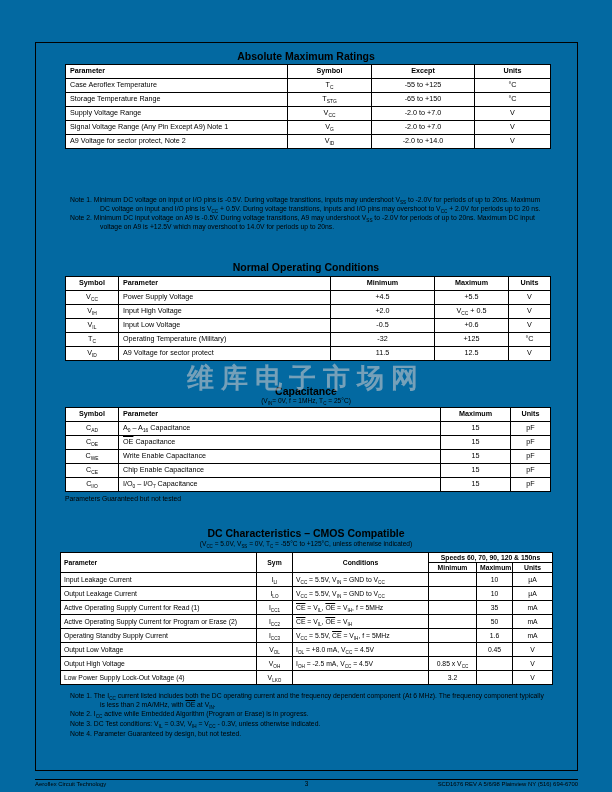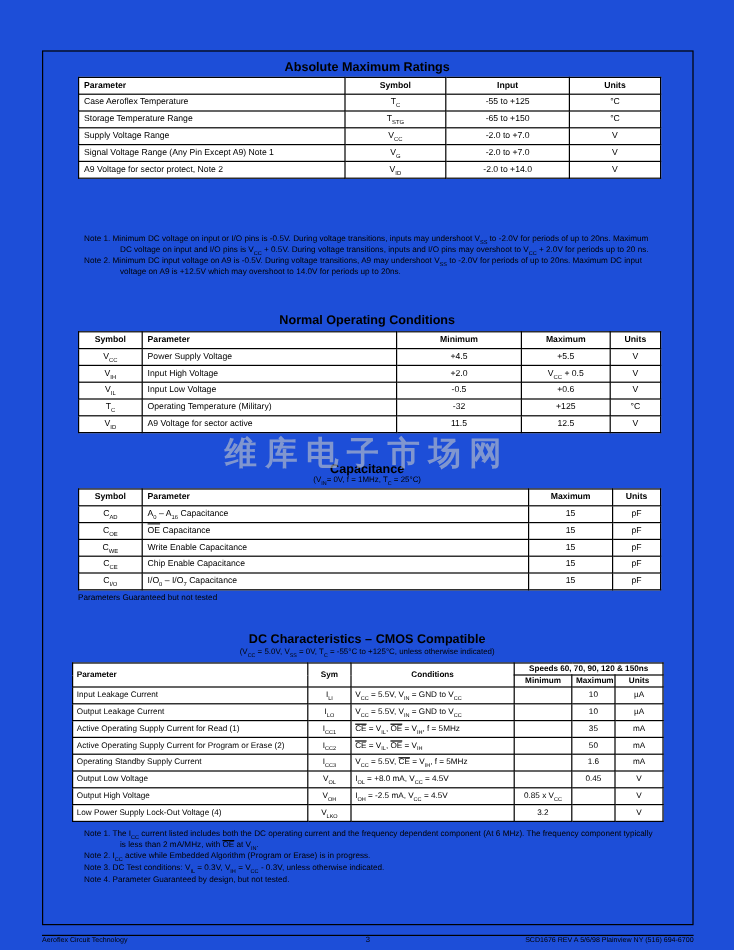--- a/index.html
+++ b/index.html
@@ -1,16 +1,16 @@
 <!DOCTYPE html>
 <html><head>
 <meta charset="utf-8">
 <style>
   html,body{margin:0;padding:0;background:#e8e8e8;}
-  .page{position:relative;width:612px;height:792px;background:#1d4ed8;margin:0 auto;
+  .page{position:relative;width:612px;height:792px;background:#0369a1;margin:0 auto;
         font-family:"Liberation Sans",sans-serif;color:#000;overflow:hidden;}
   .page-border{position:absolute;left:35px;top:42px;width:541px;height:727px;border:1.5px solid #000;}
   .sec-title{position:absolute;left:0;width:612px;text-align:center;font-weight:bold;font-size:10.5px;}
   .sec-sub{position:absolute;left:0;width:612px;text-align:center;font-size:6.6px;}
   .t{position:absolute;border-collapse:collapse;table-layout:fixed;background:#fff;}
   .t th,.t td{border:1px solid #000;font-size:7.2px;padding:0 4px;height:13px;line-height:1.15;
               white-space:nowrap;overflow:hidden;text-align:center;vertical-align:middle;}
   .t th{font-weight:bold;}
   sub{font-size:0.68em;line-height:0;}
   .ovl{text-decoration:overline;}
@@ -43,21 +43,21 @@
     <colgroup>
       <col style="width:222px">
         <col style="width:84px">
         <col style="width:103px">
         <col style="width:76px">
     </colgroup>
     <thead>
         <tr>
           <th>Parameter</th>
           <th>Symbol</th>
-          <th>Input</th>
+          <th>Except</th>
           <th>Units</th>
         </tr>
       </thead>
     <tbody>
         <tr>
           <td>Case Aeroflex Temperature</td>
           <td>T<sub>C</sub></td>
           <td>-55 to +125</td>
           <td>°C</td>
         </tr>
@@ -134,21 +134,21 @@
         </tr>
         <tr>
           <td>T<sub>C</sub></td>
           <td>Operating Temperature (Military)</td>
           <td>-32</td>
           <td>+125</td>
           <td>°C</td>
         </tr>
         <tr>
           <td>V<sub>ID</sub></td>
-          <td>A9 Voltage for sector active</td>
+          <td>A9 Voltage for sector protect</td>
           <td>11.5</td>
           <td>12.5</td>
           <td>V</td>
         </tr>
       </tbody>
   </table>
 
   <div class="watermark" style="top: 360px; color: rgb(194, 198, 202);">维库电子市场网</div>
 
   <div class="sec-title" style="top:385px;">Capacitance</div>

